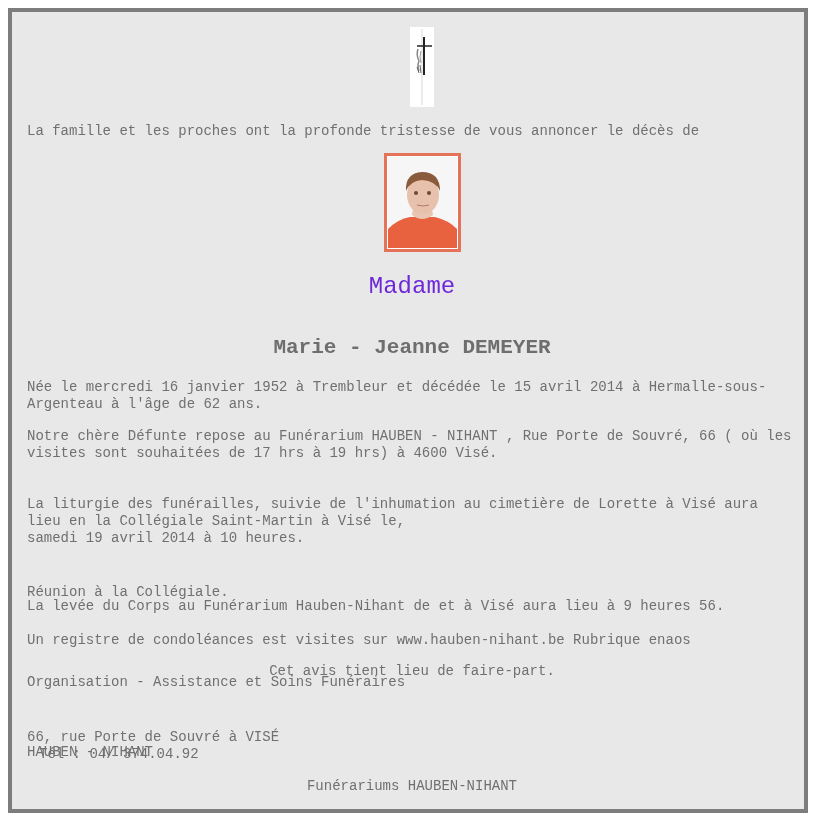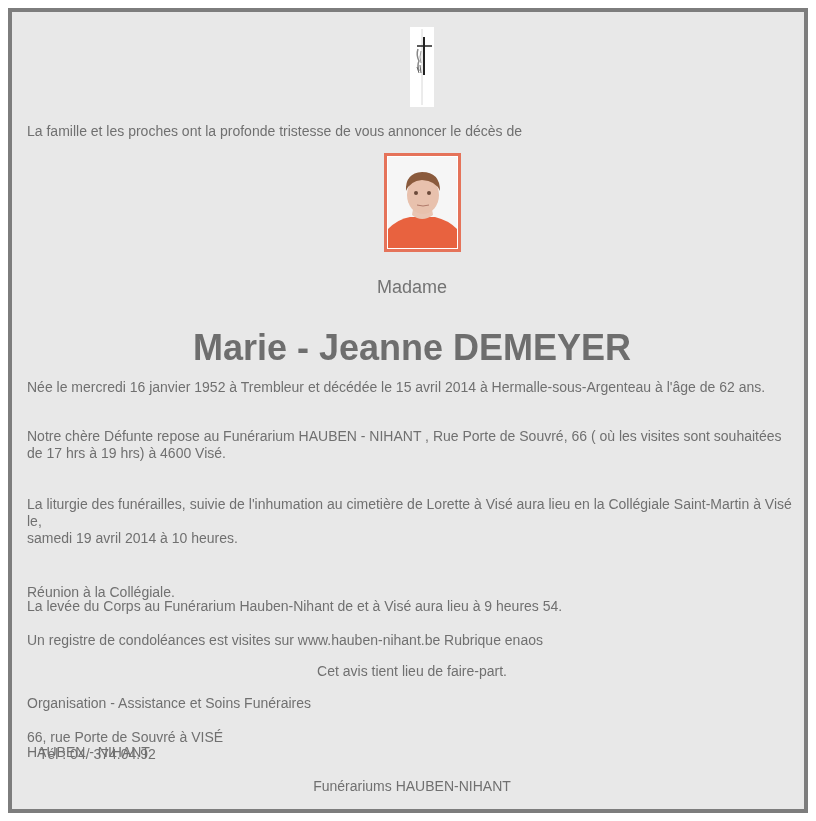--- a/index.html
+++ b/index.html
@@ -16,20 +16,21 @@
     }
     .frame {
       position: absolute;
       left: 8px;
       top: 8px;
       width: 800px;
       height: 805px;
       box-sizing: border-box;
       border: 4px solid #7d7d7d;
       background: #e8e8e8;
+      font-family: Liberation Mono, monospace;
     }
     .content {
       position: absolute;
       left: 15px;
       top: 0;
       width: 770px;
       color: #707070;
       font-size: 14px;
       line-height: 17px;
     }
@@ -69,27 +70,27 @@
     }
     .photo-inner svg { display: block; }
     .title-line {
       position: absolute;
       left: 0;
       width: 770px;
       text-align: center;
     }
     .madame {
       top: 264px;
-      font-size: 18px;
+      font-size: 24px;
       line-height: 22px;
-      color: #737373;
+      color: #6d28d9;
     }
     .fullname {
       top: 317px;
-      font-size: 36px;
+      font-size: 21px;
       line-height: 38px;
       font-weight: bold;
       color: #6e6e6e;
     }
     .para {
       position: absolute;
       left: 0;
       width: 770px;
     }
     .center {
@@ -137,25 +138,25 @@
     </div>
 
     <div class="title-line madame">Madame</div>
     <div class="title-line fullname">Marie - Jeanne DEMEYER</div>
 
     <div class="para" style="top:367px;">Née le mercredi 16 janvier 1952 à Trembleur et décédée le 15 avril 2014 à Hermalle-sous-Argenteau à l'âge de 62 ans.</div>
     <div class="para" style="top:416px;">Notre chère Défunte repose au Funérarium HAUBEN - NIHANT , Rue Porte de Souvré, 66 ( où les visites sont souhaitées de 17 hrs à 19 hrs) à 4600 Visé.</div>
     <div class="para" style="top:484px;">La liturgie des funérailles, suivie de l'inhumation au cimetière de Lorette à Visé aura lieu en la Collégiale Saint-Martin à Visé le,</div>
     <div class="para" style="top:518px;">samedi 19 avril 2014 à 10 heures.</div>
     <div class="para" style="top:552px;margin-top:20px;">Réunion à la Collégiale.</div>
-    <div class="para" style="top:586px;">La levée du Corps au Funérarium Hauben-Nihant de et à Visé aura lieu à 9 heures 54.</div>
+    <div class="para" style="top:586px;">La levée du Corps au Funérarium Hauben-Nihant de et à Visé aura lieu à 9 heures 56.</div>
     <div class="para" style="top:620px;">Un registre de condoléances est visites sur www.hauben-nihant.be Rubrique enaos</div>
 
     <div class="para center" style="top:651px;">Cet avis tient lieu de faire-part.</div>
 
-    <div class="para" style="top:683px;">Organisation - Assistance et Soins Funéraires</div>
+    <div class="para" style="top:662px;">Organisation - Assistance et Soins Funéraires</div>
     <div class="para" style="top:732px;">HAUBEN - NIHANT</div>
     <div class="para" style="top:717px;">66, rue Porte de Souvré à VISÉ</div>
     <div class="para" style="top:734px;margin-left:12px;">Tél : 04/ 374.04.92</div>
 
     <div class="sign" style="top:766px;">Funérariums HAUBEN-NIHANT</div>
   </div>
 </div>
 
 </body></html>

